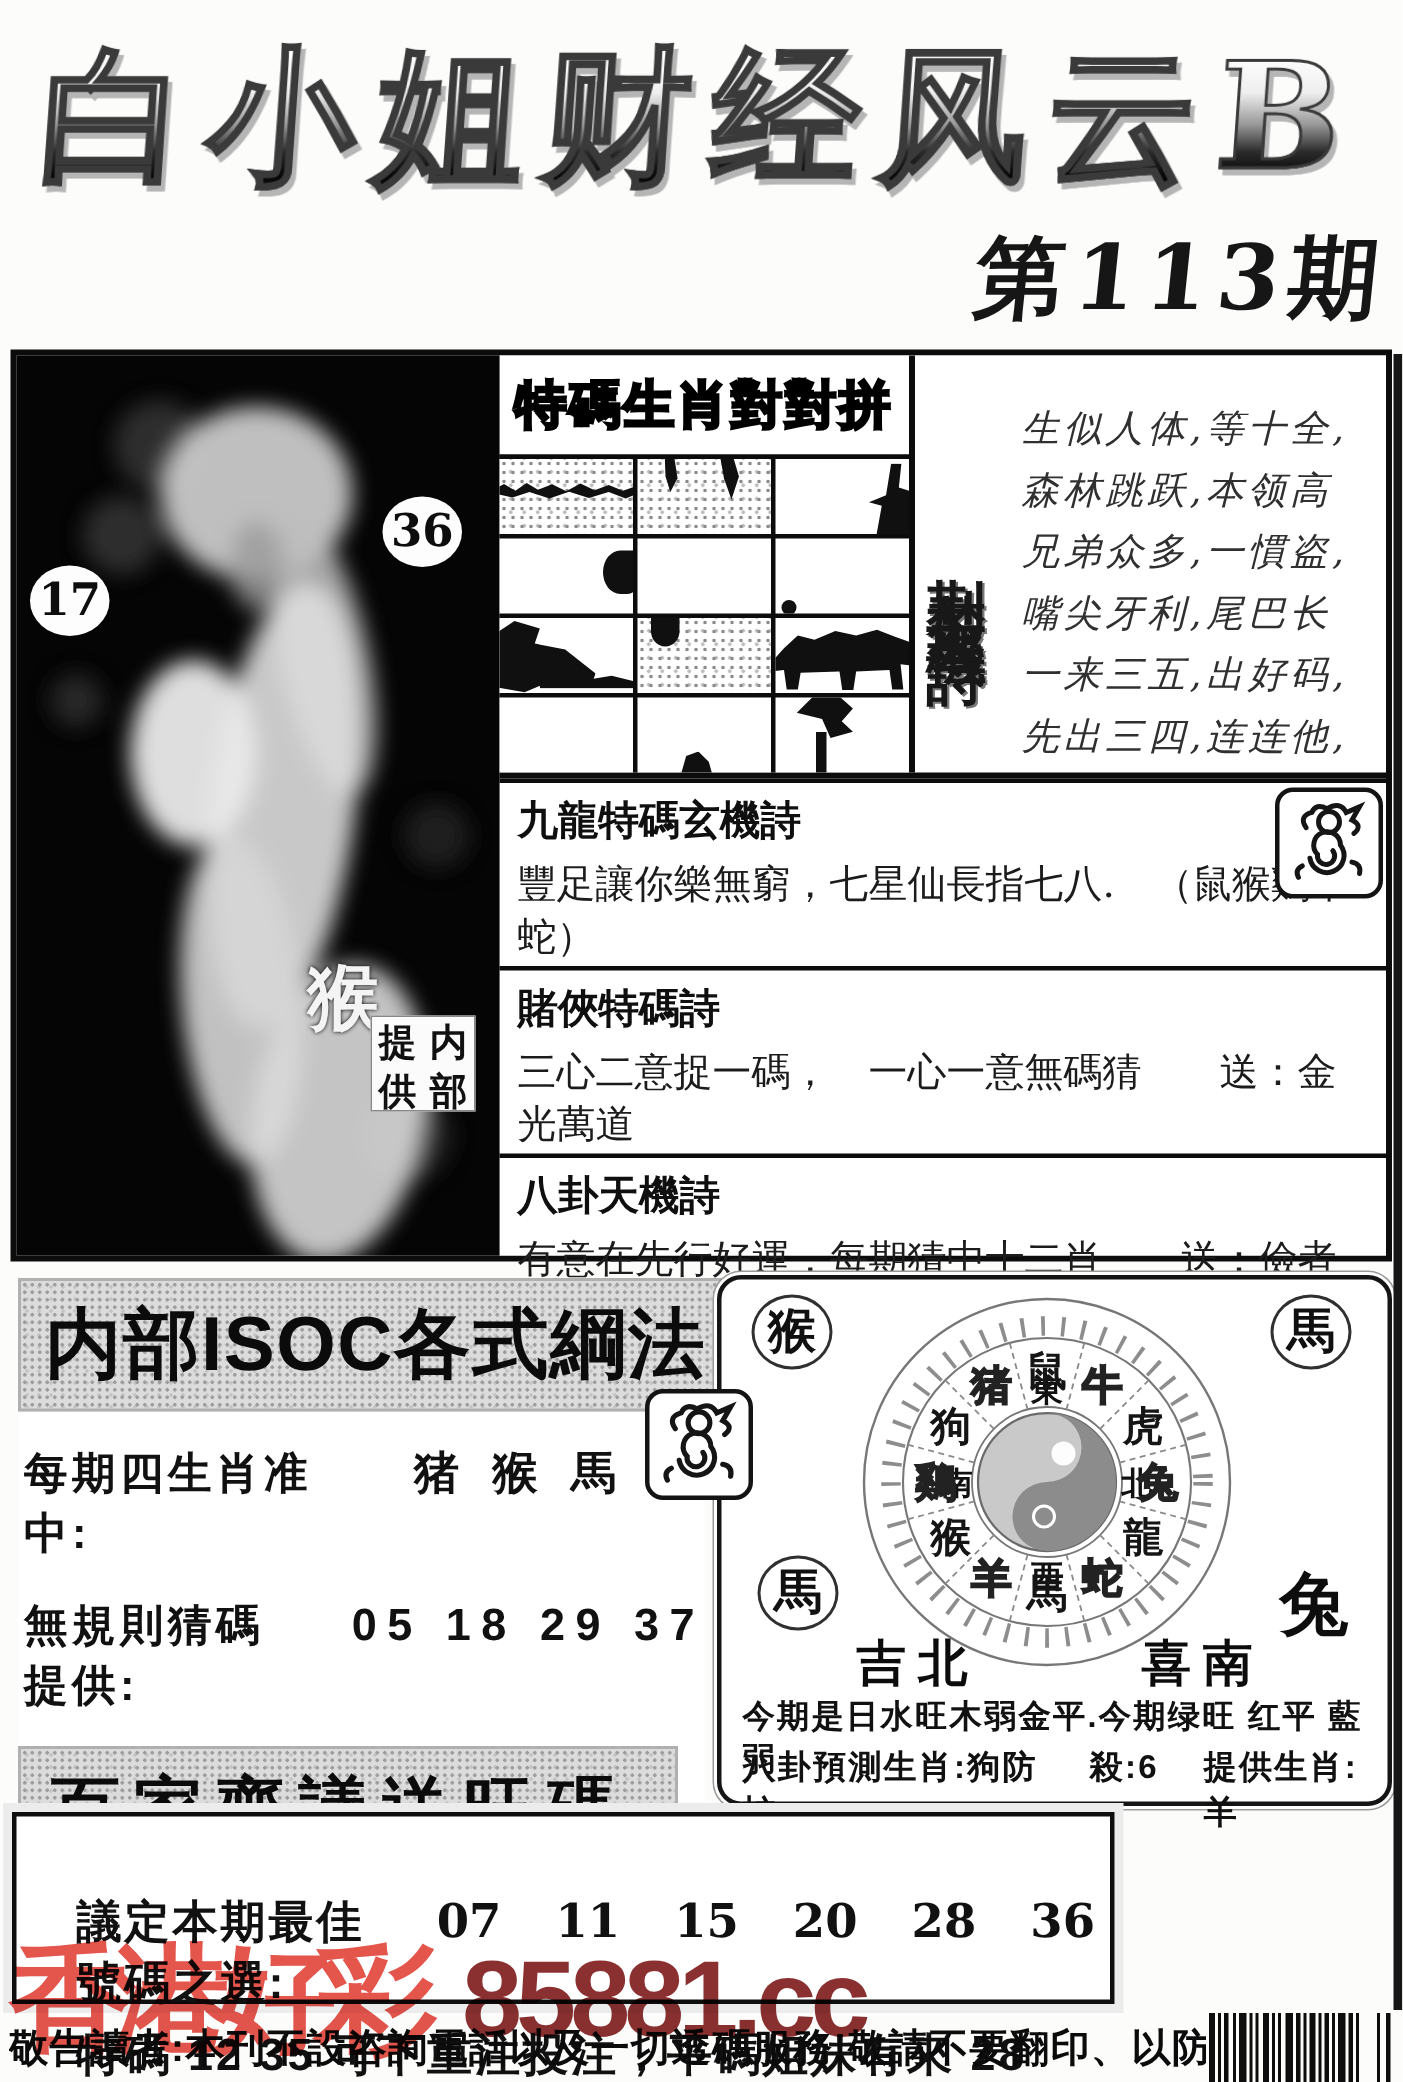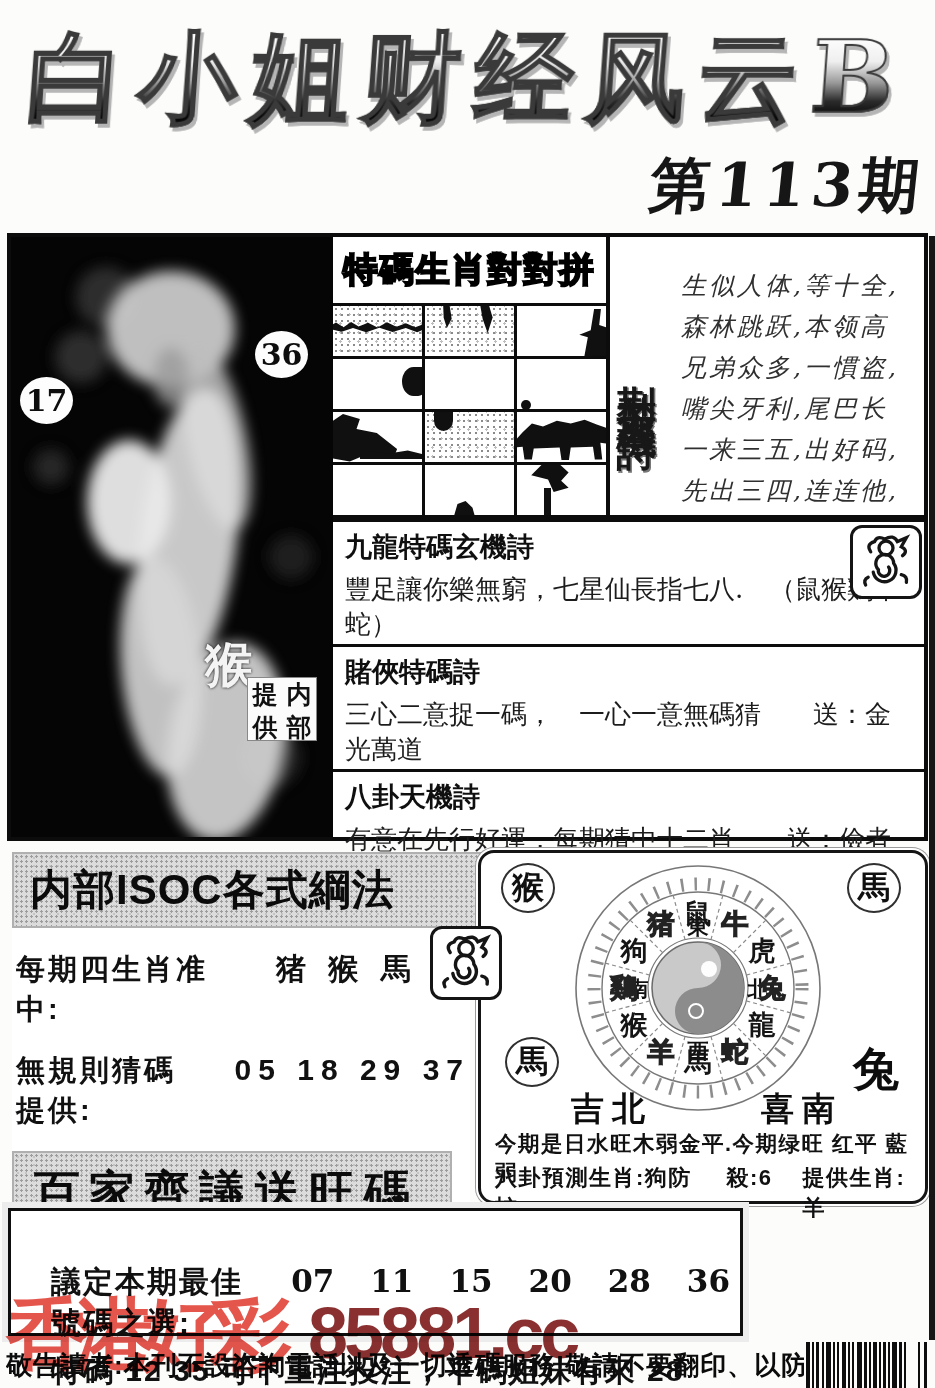--- a/index.html
+++ b/index.html
@@ -69,21 +69,21 @@
   .stamp { width:72px; height:74px; border:3px solid #141414; border-radius:12px; background:#fff;
     display:flex; align-items:center; justify-content:center; }
   .stamp-in-verse { position:absolute; right:2px; top:3px; }
   .stamp-floating { position:absolute; left:430px; top:926px; z-index:3; }
 
   
   .tips { position:absolute; left:12px; top:852px; width:458px; height:350px; background:#fff; }
   .gray-noise { background-color:#dcdcdc;
     background-image:radial-gradient(#9c9c9c 1px,transparent 1.3px),radial-gradient(#c4c4c4 1px,transparent 1.3px);
     background-size:5px 5px,8px 8px; border:2px solid #b0b0b0; }
-  .tips-h1 { width:480px; padding:8px 0 8px 16px; font-weight:bold; font-size:42px;
+  .tips-h1 { width:480px; padding:8px 0 8px 16px; font-weight:bold; font-size:51px;
     letter-spacing:1px; color:#0b0b0b; }
   .tip-row { display:flex; align-items:baseline; margin:21px 0 0 4px; }
   .tip-label { font-size:29px; font-weight:bold; letter-spacing:3px; }
   .tip-value { font-size:30px; font-weight:bold; letter-spacing:7px; margin-left:28px; white-space:pre; }
   .tip-row.first .tip-value { margin-left:72px; }
   .tips-h2 { width:440px; margin-top:20px; padding:9px 0 9px 20px; font-weight:bold; font-size:46px;
     letter-spacing:9px; color:#0b0b0b; }
 
   
   .wheel-panel { position:absolute; left:478px; top:850px; width:450px; height:354px;

